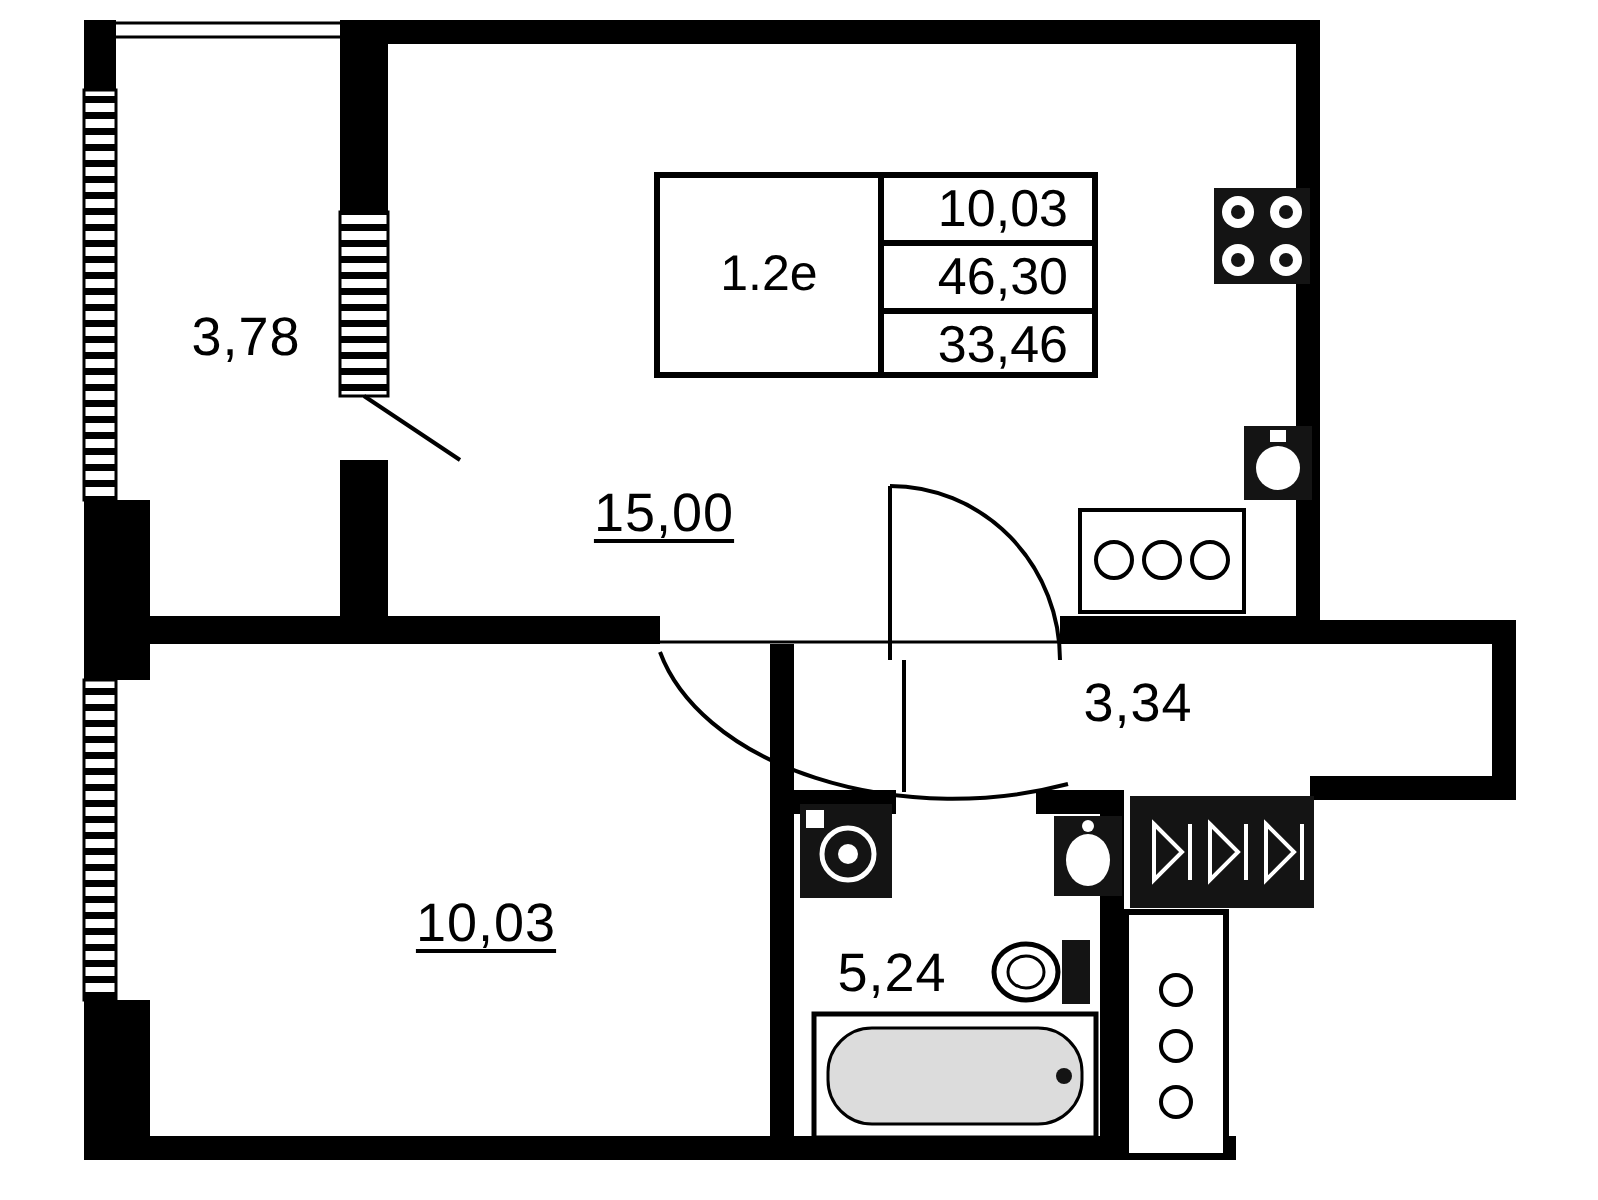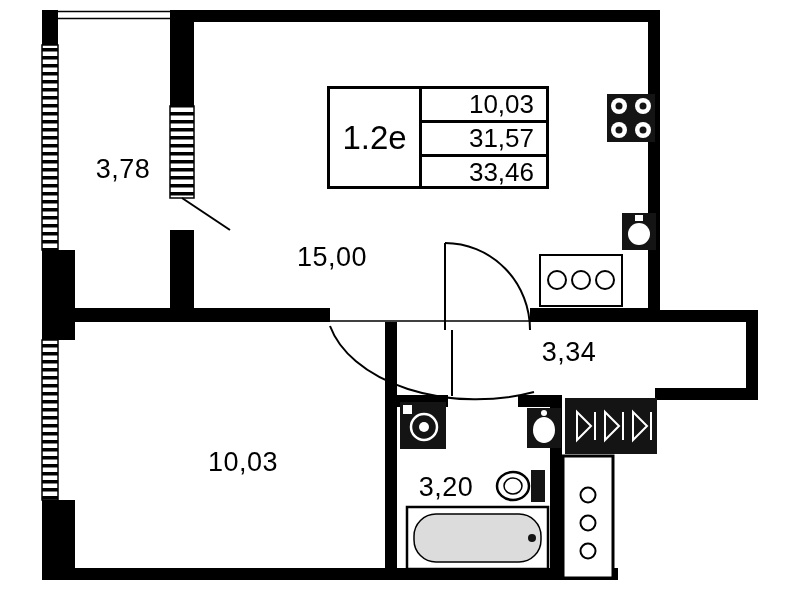--- a/index.html
+++ b/index.html
@@ -6,28 +6,28 @@
   *{box-sizing:border-box;}
   #stage{
     position:relative;width:799px;height:600px;background:#fff;overflow:hidden;
     font-family:"Liberation Sans",sans-serif;color:#000;
   }
   #plan-svg{position:absolute;left:0;top:0;}
   .room-label{
     position:absolute;transform:translate(-50%,-50%);
     font-size:27px;letter-spacing:0.5px;white-space:nowrap;
   }
-  .room-label.underlined{text-underline-offset:4px;}
+  .room-label.underlined{text-decoration:underline;text-underline-offset:4px;}
   .info-box{
     position:absolute;left:327px;top:86px;width:222px;height:103px;
     border:3px solid #000;background:#fff;display:flex;
   }
   .info-type{
-    width:92px;border-right:3px solid #000;display:flex;
-    align-items:center;justify-content:center;font-size:33px;
+    width:112px;border-right:3px solid #000;display:flex;
+    align-items:center;justify-content:center;font-size:25px;
   }
   .info-rows{flex:1;display:flex;flex-direction:column;}
   .info-row{
     flex:1;display:flex;align-items:center;justify-content:flex-end;
     padding-right:12px;font-size:26px;border-bottom:3px solid #000;
   }
   .info-row:last-child{border-bottom:none;margin-left:16px;}
 </style>
 </head>
 <body>
@@ -164,24 +164,24 @@
       <circle cx="588" cy="495" r="7.5" fill="#fff" stroke="#000" stroke-width="2"></circle>
       <circle cx="588" cy="523" r="7.5" fill="#fff" stroke="#000" stroke-width="2"></circle>
       <circle cx="588" cy="551" r="7.5" fill="#fff" stroke="#000" stroke-width="2"></circle>
     </g>
   </svg>
 
   <div class="info-box">
     <div class="info-type">1.2e</div>
     <div class="info-rows">
       <div class="info-row">10,03</div>
-      <div class="info-row">31,57</div>
+      <div class="info-row">46,30</div>
       <div class="info-row">33,46</div>
     </div>
   </div>
 
   <div class="room-label" style="left:123px;top:169px;">3,78</div>
   <div class="room-label underlined" style="left:332px;top:257px;">15,00</div>
   <div class="room-label underlined" style="left:243px;top:462px;">10,03</div>
   <div class="room-label" style="left:569px;top:352px;">3,34</div>
-  <div class="room-label" style="left:446px;top:487px;">3,20</div>
+  <div class="room-label" style="left:446px;top:487px;">5,24</div>
 
 </div>
 
 </body></html>

